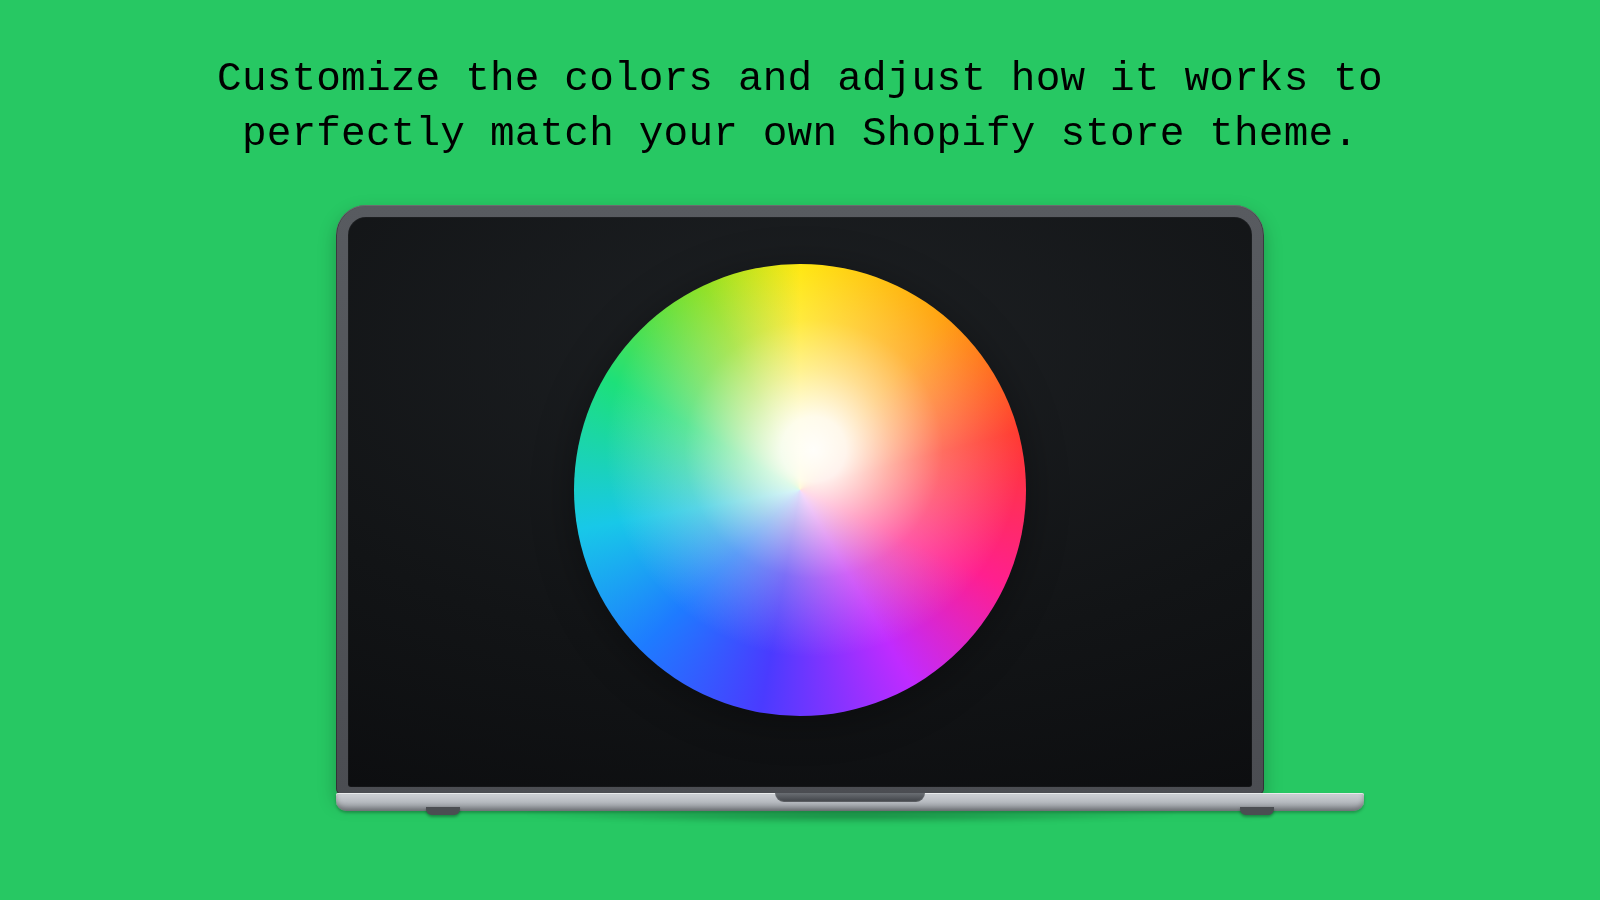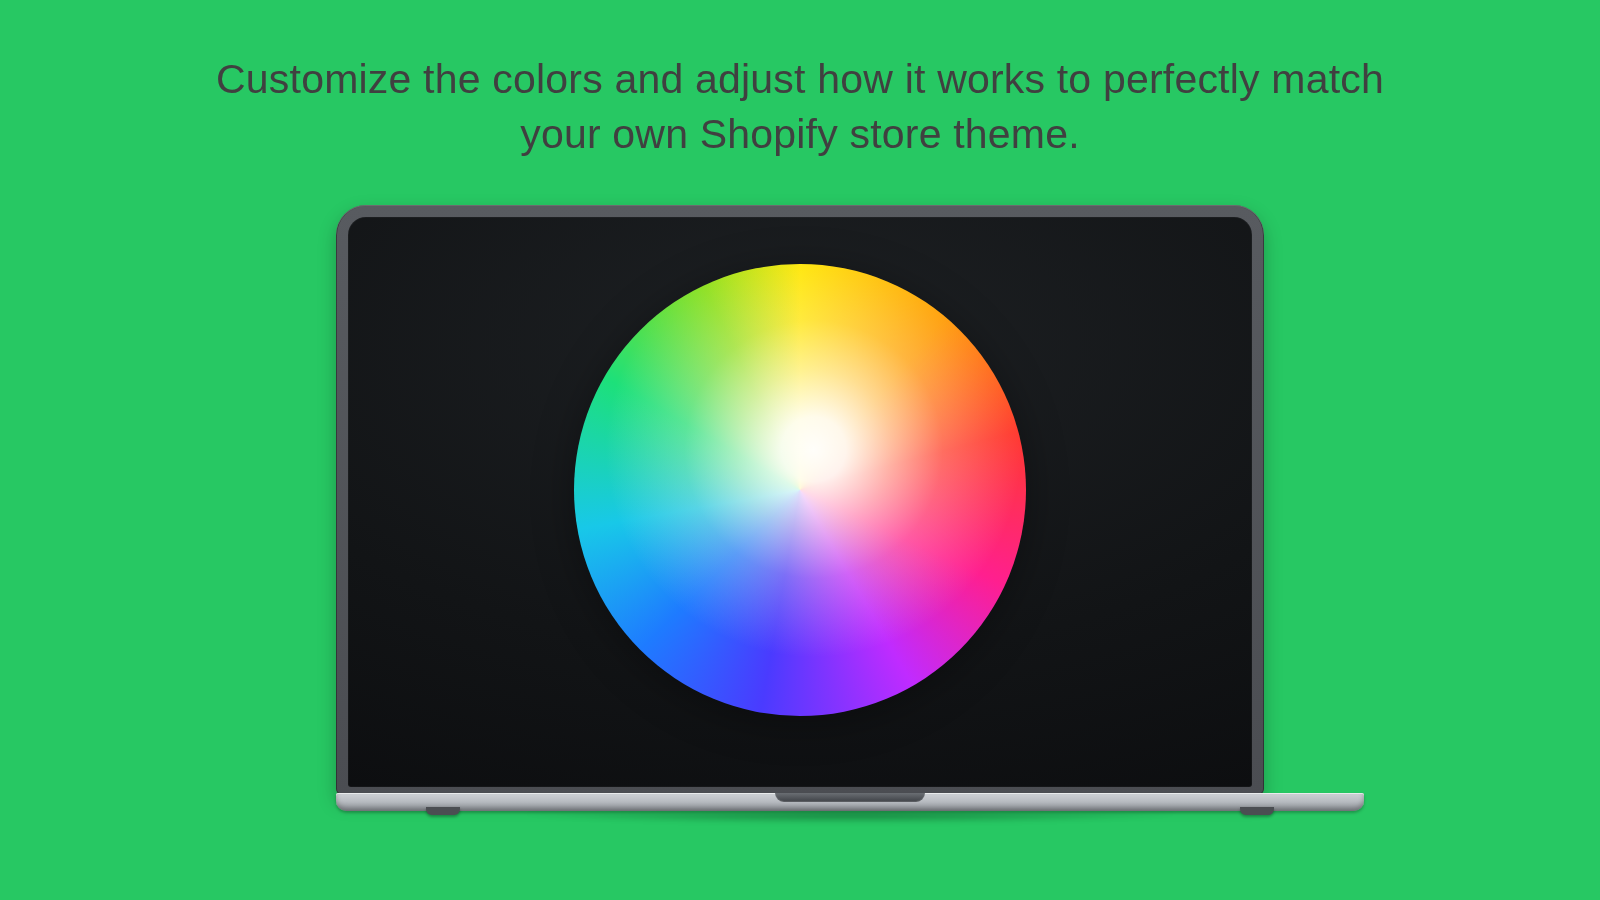--- a/index.html
+++ b/index.html
@@ -13,28 +13,29 @@
       overflow: hidden;
     }
     body {
       background: #27c863;
       font-family: -apple-system, BlinkMacSystemFont, "Segoe UI", "Helvetica Neue", Arial, sans-serif;
       display: flex;
       flex-direction: column;
       align-items: center;
     }
     .headline {
-      color: #404040;
+      color: #000000;
       font-size: 41px;
       line-height: 1.35;
       font-weight: 400;
       text-align: center;
       margin-top: 52px;
       max-width: 1260px;
       letter-spacing: 0.2px;
+      font-family: Liberation Mono, monospace;
     }
     .laptop-wrap {
       position: relative;
       margin-top: 42px;
       width: 928px;
     }
     
     .lid {
       position: relative;
       width: 928px;

